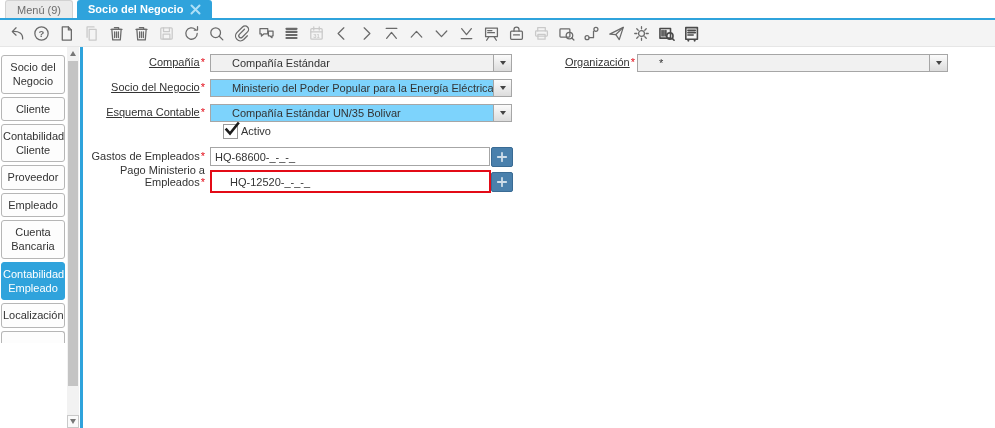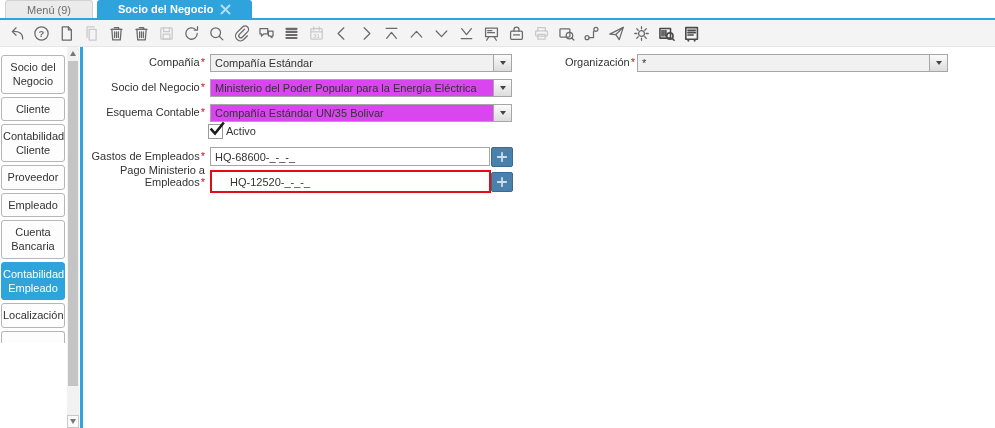--- a/index.html
+++ b/index.html
@@ -2,21 +2,21 @@
 <html><head>
 <meta charset="utf-8">
 <style>
   html,body{margin:0;padding:0;background:#fff;}
   .app{position:relative;width:995px;height:428px;overflow:hidden;background:#fff;
        font-family:"Liberation Sans",sans-serif;font-size:11px;color:#333;}
 
   
   .tabbar{position:absolute;left:0;top:0;width:995px;height:18px;background:#fff;
           border-bottom:2px solid #2fa3dc;display:flex;align-items:flex-end;}
-  .wtab{height:18px;display:flex;align-items:center;padding:0 21px;border-radius:3px 3px 0 0;
+  .wtab{height:18px;display:flex;align-items:center;padding:0 11px;border-radius:3px 3px 0 0;
         box-sizing:border-box;cursor:pointer;}
   .wtab.inactive{margin-left:5px;background:#ebebeb;border:1px solid #d2d2d2;border-bottom:none;color:#6d6d6d;}
   .wtab.active{margin-left:4px;background:#2fa3dc;color:#fff;font-weight:bold;gap:7px;}
   .closex{display:inline-flex;}
 
   
   .toolbar{position:absolute;left:0;top:20px;width:995px;height:27px;background:#f4f4f4;
            border-bottom:1px solid #e6e6e6;display:flex;align-items:center;padding-left:4px;box-sizing:border-box;}
   .tbtn{width:25px;height:25px;display:flex;align-items:center;justify-content:center;cursor:pointer;}
   .tbtn svg{stroke:#6a6a6a;fill:none;stroke-width:1.2;stroke-linecap:round;stroke-linejoin:round;}
@@ -39,31 +39,31 @@
   .sscroll{position:absolute;left:67px;top:0;width:12px;height:381px;background:#f2f2f2;}
   .sarrow{position:absolute;left:0;width:12px;height:13px;background:#f2f2f2;display:flex;align-items:center;justify-content:center;cursor:pointer;}
   .sarrow.up{top:0;} .sarrow.down{bottom:0;border:1px solid #c9c9c9;box-sizing:border-box;background:#fafafa;}
   .tri-up{width:0;height:0;border-left:3.5px solid transparent;border-right:3.5px solid transparent;border-bottom:5px solid #777;}
   .tri-down{width:0;height:0;border-left:3.5px solid transparent;border-right:3.5px solid transparent;border-top:5px solid #777;}
   .sthumb{position:absolute;left:1px;top:14px;width:10px;height:325px;background:#c4c4c4;cursor:pointer;}
 
   
   .flabel{position:absolute;left:0;width:121px;text-align:right;color:#333;}
   .flabel.org{left:430px;}
-  .flabel .lnk{}
+  .flabel .lnk{text-decoration:underline;}
   .req{color:#e30b17;margin-left:1px;}
-  .combo{position:absolute;height:18px;box-sizing:border-box;border:1px solid #a6a6a6;background:#d946ef;
+  .combo{position:absolute;height:18px;box-sizing:border-box;border:1px solid #a6a6a6;background:#7dd3fc;
          display:flex;align-items:stretch;}
   .combo.ro{background:#f1f1f1;}
-  .combo-text{flex:1;padding:2px 4px 0 4px;white-space:nowrap;overflow:hidden;color:#333;}
+  .combo-text{flex:1;padding:2px 4px 0 21px;white-space:nowrap;overflow:hidden;color:#333;}
   .combo-btn{width:17px;border-left:1px solid #a6a6a6;background:linear-gradient(#fbfbfb,#dcdcdc);
              display:flex;align-items:center;justify-content:center;cursor:pointer;}
   .caret{width:0;height:0;border-left:3.5px solid transparent;border-right:3.5px solid transparent;border-top:4.5px solid #444;}
 
-  .checkwrap{position:absolute;left:124px;top:76px;width:140px;height:16px;}
+  .checkwrap{position:absolute;left:139px;top:76px;width:140px;height:16px;}
   .cbox{position:absolute;left:0;top:1px;width:13px;height:13px;border:1px solid #9a9a9a;background:#fff;cursor:pointer;}
   .cbox svg{position:absolute;left:-1px;top:-5px;}
   .clabel{position:absolute;left:18px;top:2px;}
 
   .acct-input{position:absolute;box-sizing:border-box;height:19px;border:1px solid #a6a6a6;
               font-family:"Liberation Sans",sans-serif;font-size:11px;padding:0 4px;color:#333;background:#fff;}
   .red-wrap{position:absolute;box-sizing:border-box;border:2px solid #e30b17;background:#fff;}
   .red-wrap input{position:absolute;left:0;top:0;width:100%;height:100%;border:none;box-sizing:border-box;
                   font-family:"Liberation Sans",sans-serif;font-size:11px;padding:0 18px;color:#333;outline:none;}
   .acct-btn{position:absolute;width:22px;height:20px;box-sizing:border-box;background:#4a80ac;

